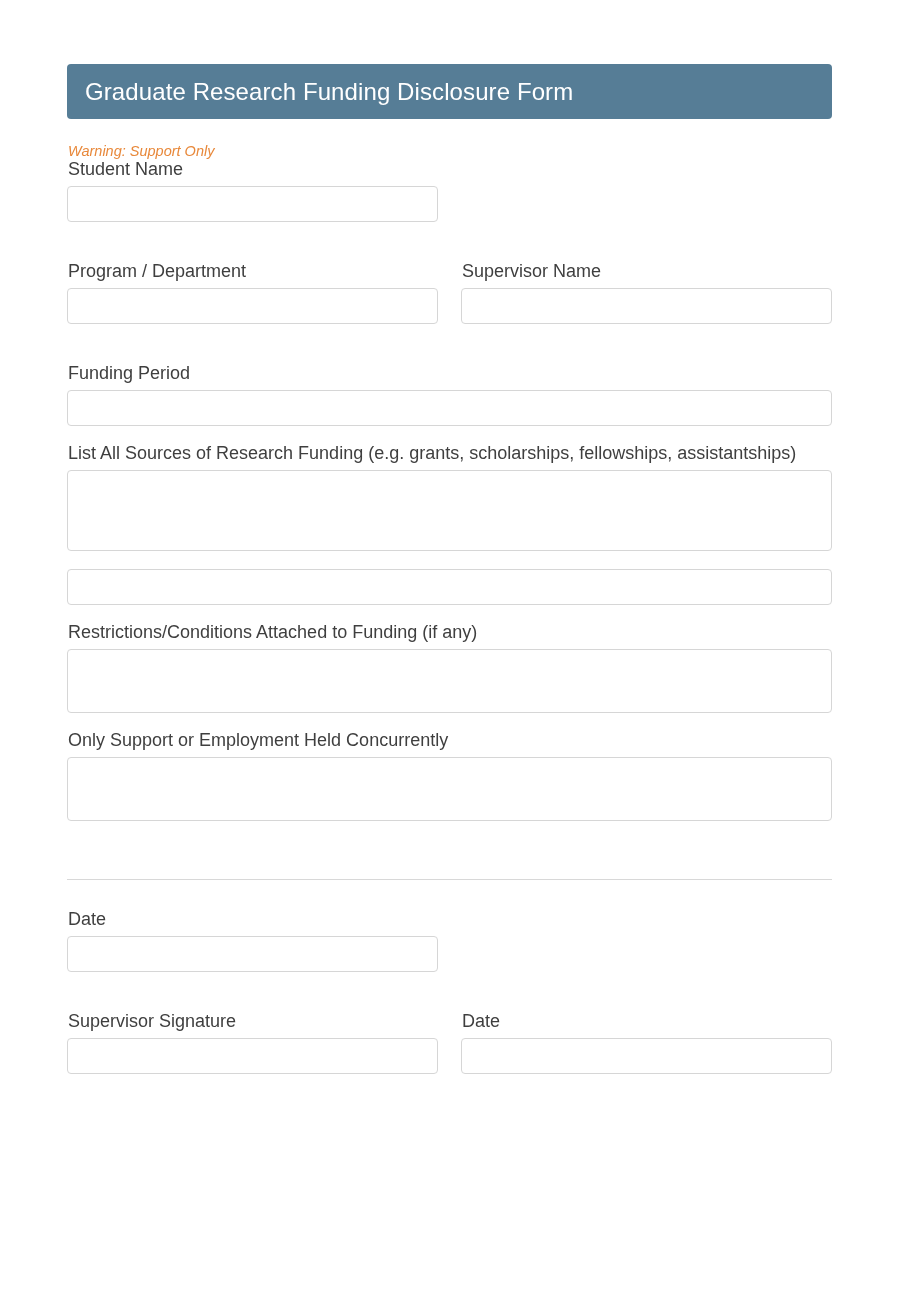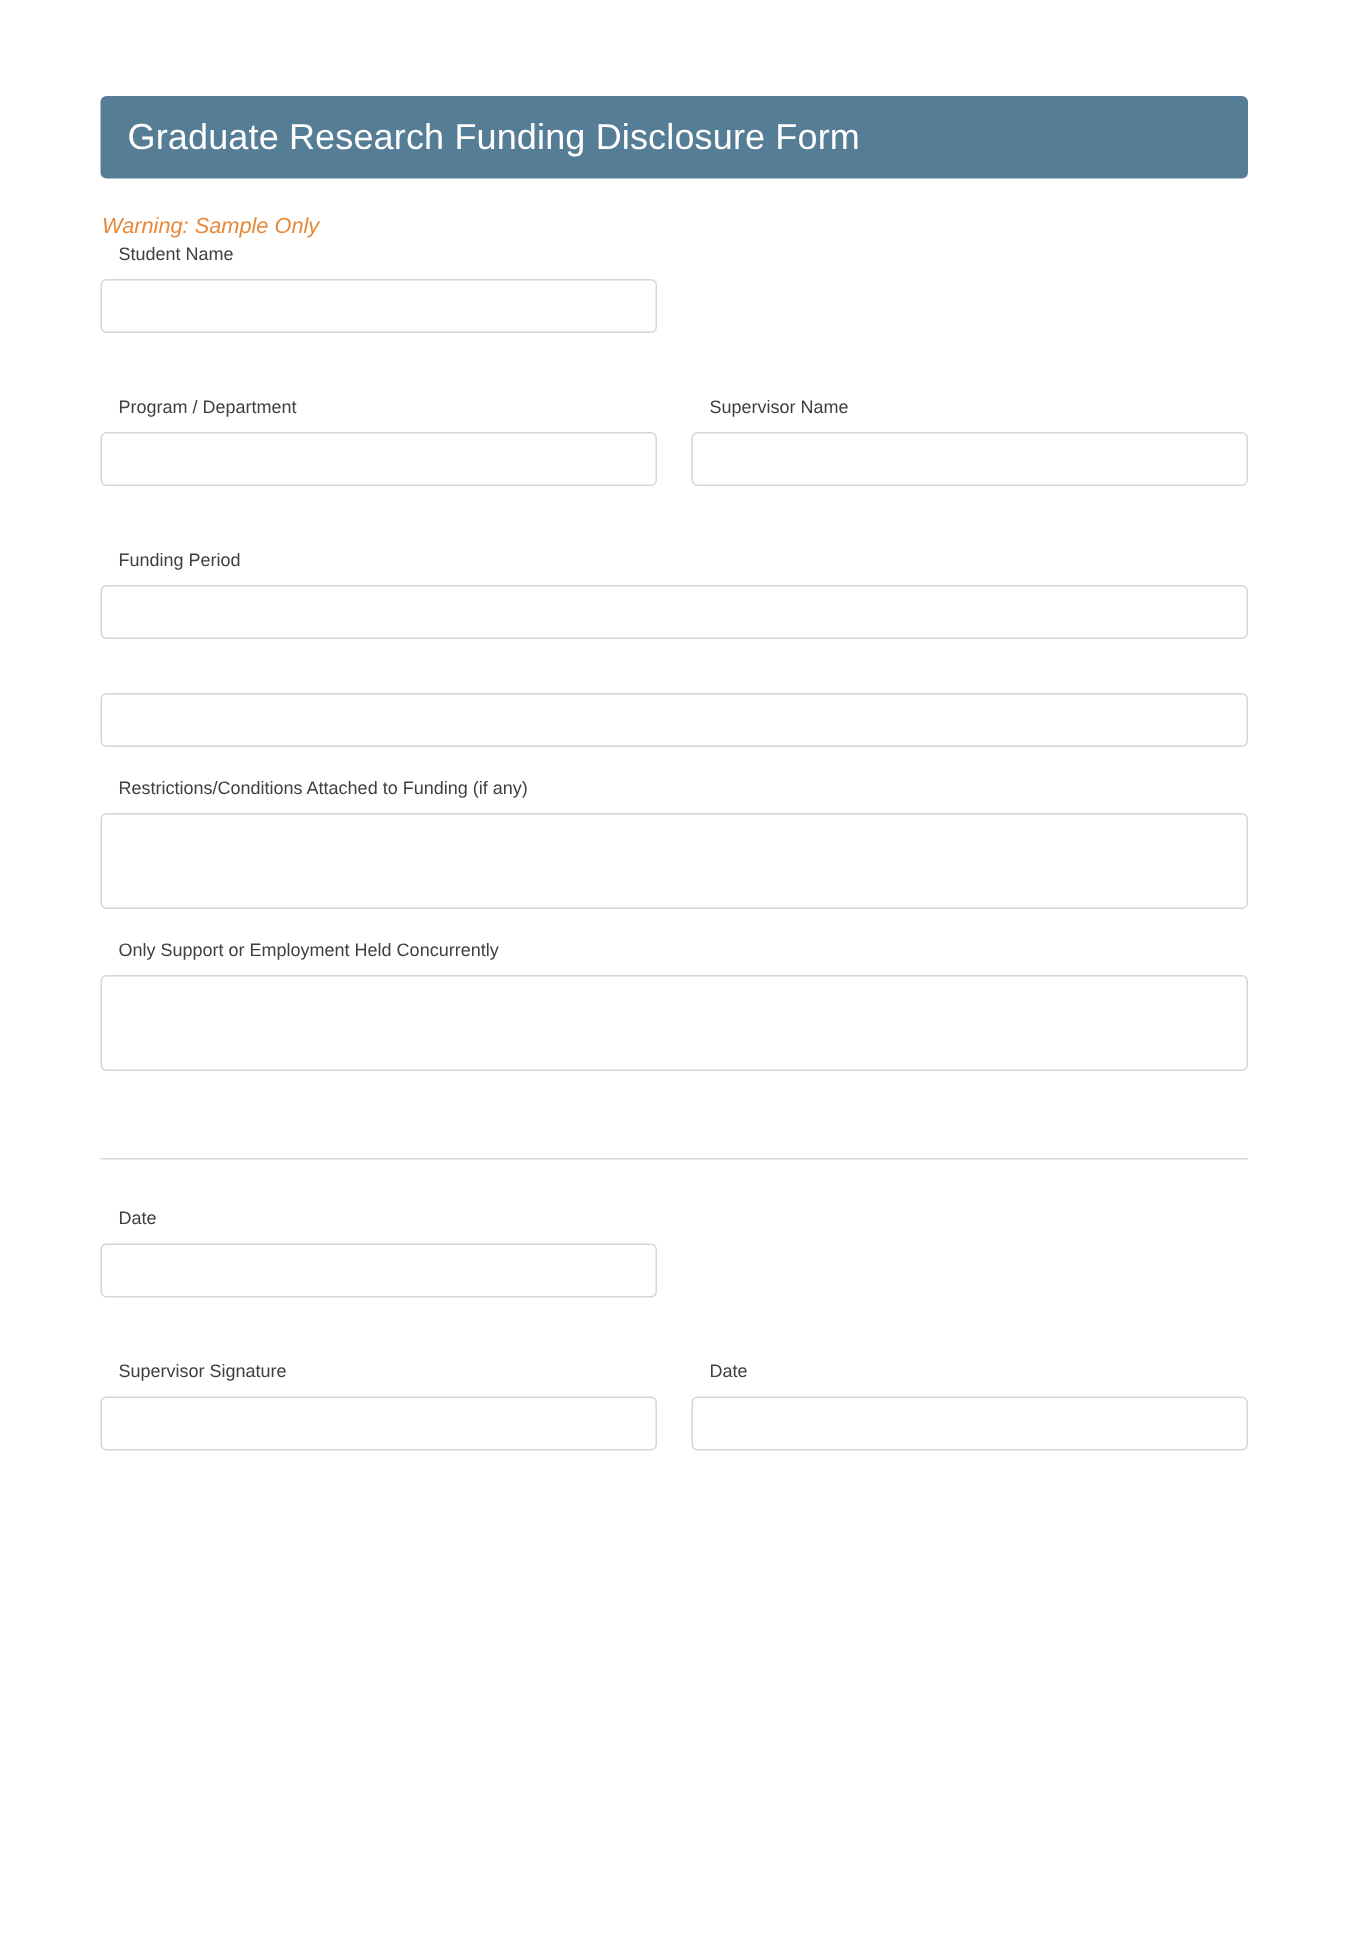--- a/index.html
+++ b/index.html
@@ -68,23 +68,23 @@
     flex: 0 0 371px;
   }
   .col-full {
     width: 765px;
     flex: 0 0 765px;
   }
 
   .field-label {
     display: block;
     color: #3f3f3f;
-    font-size: 12px;
+    font-size: 18px;
     line-height: 18px;
-    margin: 0 0 8px 12px;
+    margin: 0 0 8px 1px;
     white-space: nowrap;
   }
 
   .text-input {
     display: block;
     box-sizing: border-box;
     width: 100%;
     height: 36px;
     background: #ffffff;
     border: 1px solid #d6d6d6;
@@ -130,21 +130,21 @@
 <body>
 
 <div class="page">
 
   <div class="form-header">
     <span class="form-title">Graduate Research Funding Disclosure Form</span>
   </div>
 
   <div class="form-body">
 
-    <p class="warning-note">Warning: Sample Only</p>
+    <p class="warning-note">Warning: Support Only</p>
 
     <div class="row">
       <div class="col">
         <label class="field-label">Student Name</label>
         <input class="text-input" type="text" placeholder="" style="">
       </div>
     </div>
 
     <div class="gap-40"></div>
 
@@ -163,20 +163,26 @@
 
     <div class="row">
       <div class="col-full">
         <label class="field-label">Funding Period</label>
         <input class="text-input" type="text" placeholder="" style="">
       </div>
     </div>
 
     <div class="gap-18"></div>
 
+    <div class="row">
+      <div class="col-full">
+        <label class="field-label">List All Sources of Research Funding (e.g. grants, scholarships, fellowships, assistantships)</label>
+        <textarea class="text-area ta-tall" placeholder="" style=""></textarea>
+      </div>
+    </div>
 
     <div class="gap-18"></div>
 
     <div class="row">
       <div class="col-full">
         <input class="text-input" type="text" placeholder="" style="">
       </div>
     </div>
 
     <div class="gap-18"></div>

